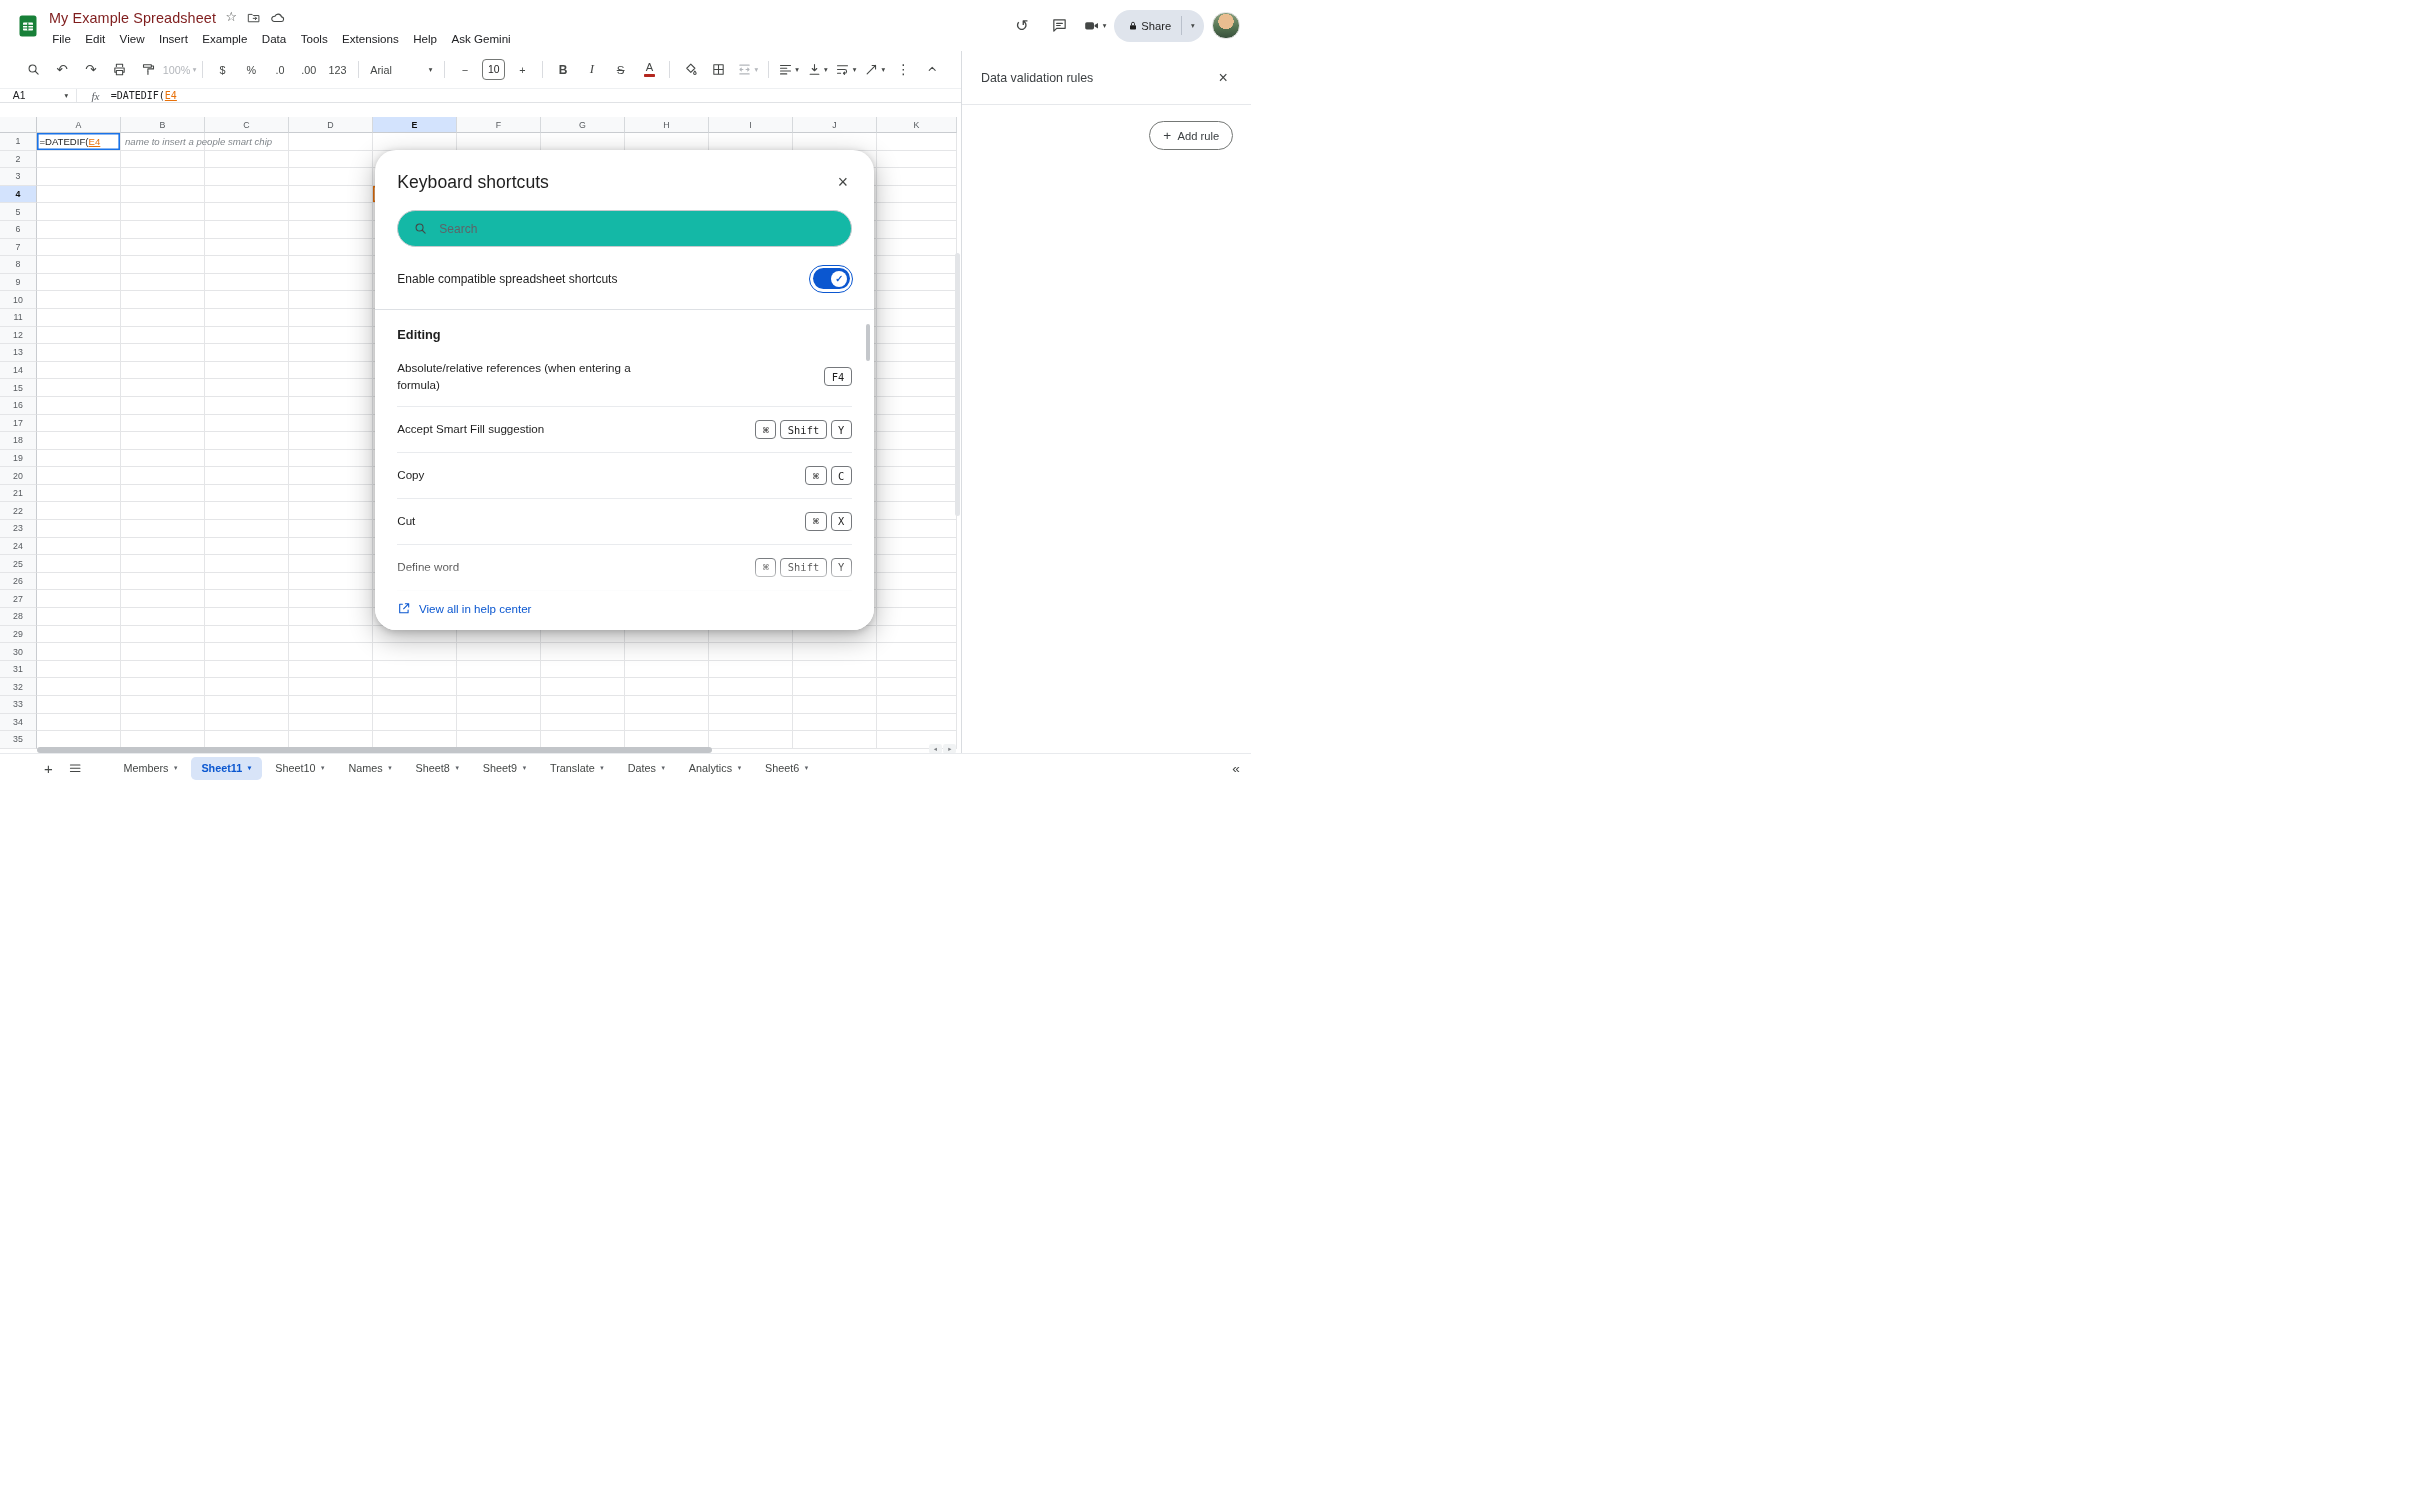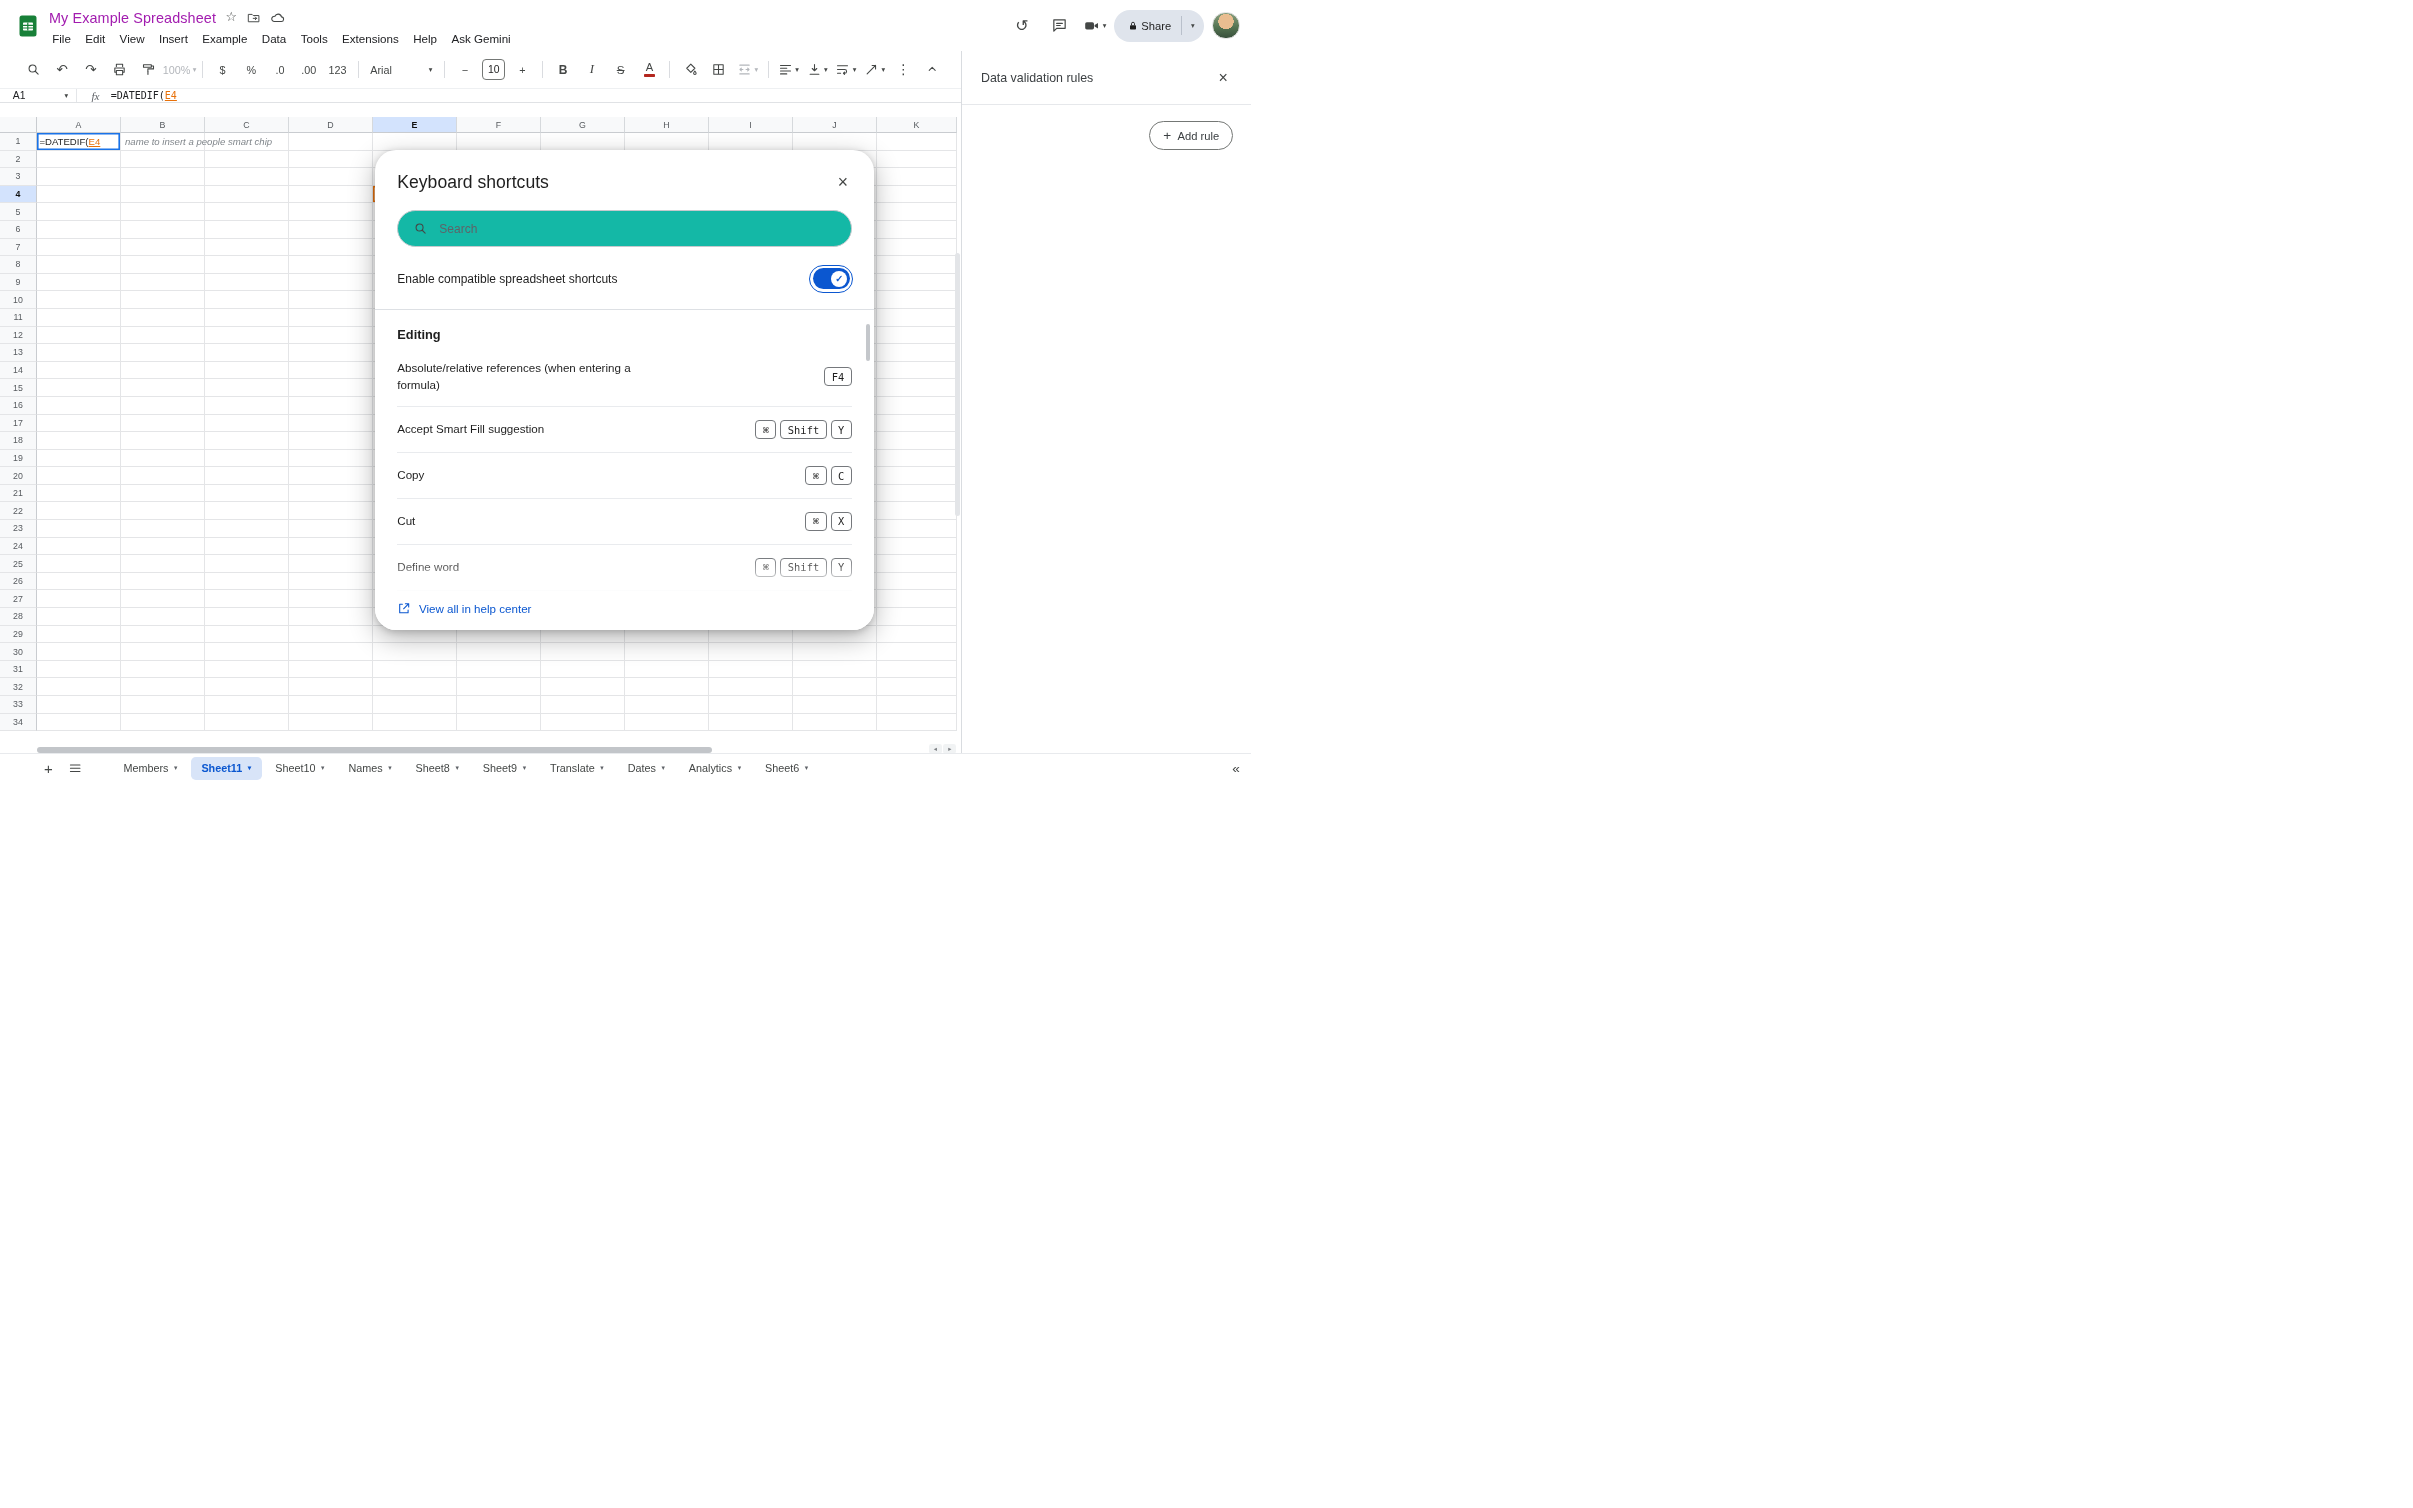--- a/index.html
+++ b/index.html
@@ -5,21 +5,21 @@
   html,body{margin:0;padding:0}
   body{width:1251px;height:782px;position:relative;overflow:hidden;background:#fff;
        font-family:"Liberation Sans",sans-serif;color:#1f1f1f;-webkit-font-smoothing:antialiased}
   svg{display:block}
   .ic{stroke:#444746;stroke-width:1.7;fill:none;stroke-linecap:round;stroke-linejoin:round}
 
   
   .app-header{position:absolute;top:0;left:0;right:0;height:51px;background:#fff;z-index:5}
   .logo{position:absolute;left:16px;top:13.6px;width:24px;height:24px}
   .title-row{position:absolute;left:49px;top:9.6px;display:flex;align-items:center;gap:9.6px}
-  .doc-title{font-size:14.4px;font-weight:500;color:#a21caf;letter-spacing:0.1px}
+  .doc-title{font-size:14.4px;font-weight:500;color:#7f1d1d;letter-spacing:0.1px}
   .title-ic{color:#444746;font-size:12.8px;line-height:1}
   .menu-bar{position:absolute;left:45px;top:30px;display:flex;align-items:center}
   .menu-item{font-size:11.6px;color:#202124;padding:2.4px 7.2px;border-radius:4.8px;cursor:default}
   .hdr-right{position:absolute;right:11.2px;top:0;height:51px;display:flex;align-items:center;gap:8px}
   .hdr-ic{width:30px;height:30px;display:flex;align-items:center;justify-content:center;border-radius:50%}
   .hdr-glyph{font-size:16px;color:#444746;line-height:1}
   .cam-wrap{display:flex;align-items:center;gap:2.4px}
   .caret{font-size:7.2px;color:#444746;line-height:1}
   .share-btn{display:flex;align-items:center;height:32px;background:#dfe4ec;border-radius:16px;overflow:hidden}
   .share-main{display:flex;align-items:center;gap:2px;padding:0 9.6px 0 12.8px;height:100%}
@@ -842,20 +842,34 @@
         <div class="cell"></div>
         <div class="cell"></div>
         <div class="cell"></div>
         <div class="cell"></div>
         <div class="cell"></div>
         <div class="cell"></div>
         <div class="cell"></div>
         <div class="cell"></div>
         <div class="cell last"></div>
       </div>
+      <div class="grow">
+        <div class="row-h">35</div>
+        <div class="cell"></div>
+        <div class="cell"></div>
+        <div class="cell"></div>
+        <div class="cell"></div>
+        <div class="cell"></div>
+        <div class="cell"></div>
+        <div class="cell"></div>
+        <div class="cell"></div>
+        <div class="cell"></div>
+        <div class="cell"></div>
+        <div class="cell last"></div>
+      </div>
     </div>
   <div class="vscroll-thumb"></div>
   <div class="hscroll">
     <div class="hscroll-thumb"></div>
     <div class="hscroll-arrows">
       <span class="sc-arrow">◂</span>
       <span class="sc-arrow">▸</span>
     </div>
   </div>
 </div>

